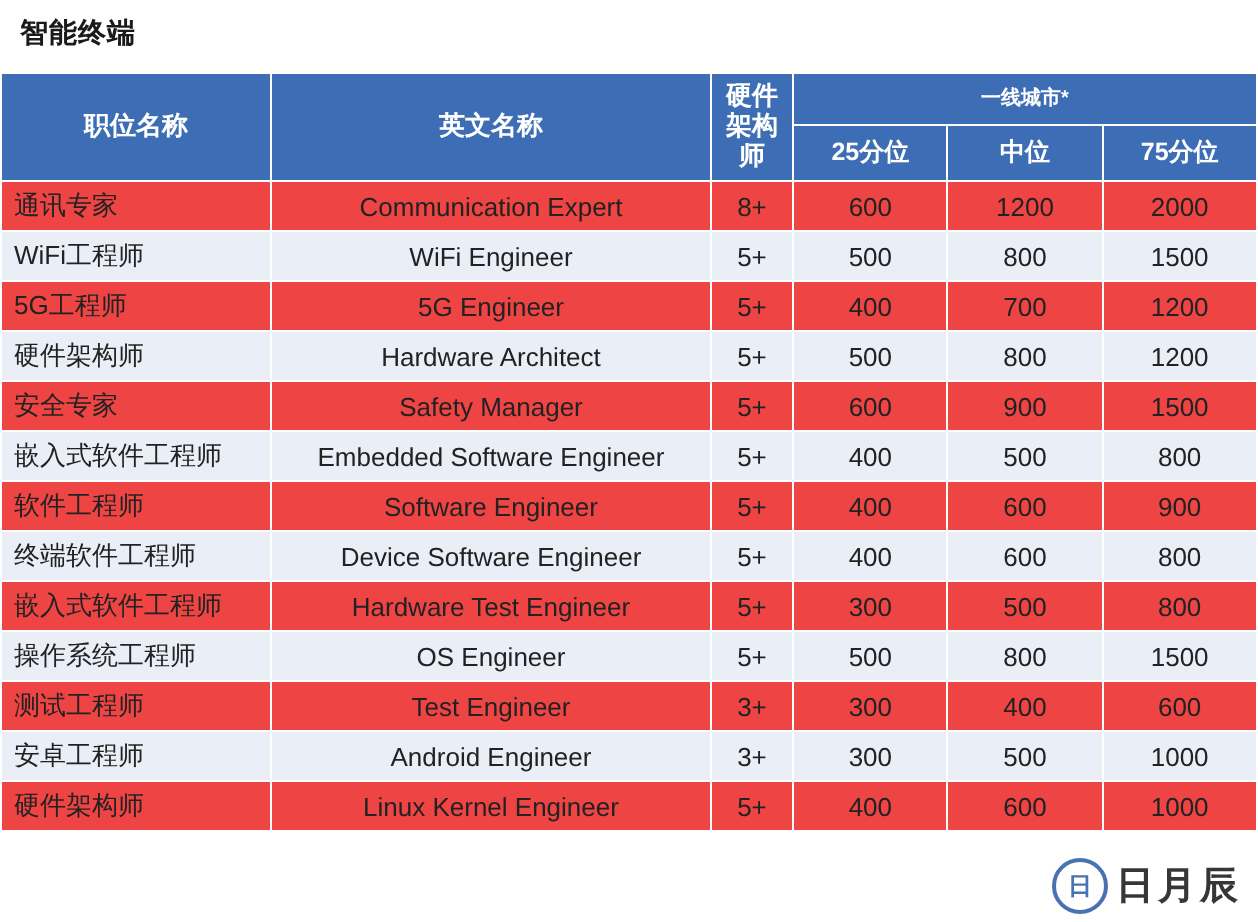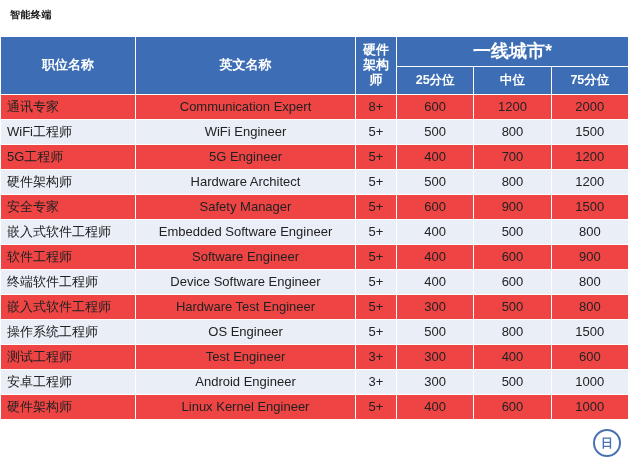--- a/index.html
+++ b/index.html
@@ -8,21 +8,21 @@
   }
   body {
     width: 629px;
     height: 461px;
     background: #ffffff;
     font-family: "Liberation Sans", "DejaVu Sans", sans-serif;
     overflow: hidden;
     position: relative;
   }
   .page-title {
-    font-size: 10px;
+    font-size: 14px;
     font-weight: bold;
     color: #1a1a1a;
     padding: 8px 0 0 10px;
     letter-spacing: 0.5px;
   }
   .table-wrap {
     position: absolute;
     top: 36px;
     left: 0;
     width: 629px;
@@ -48,21 +48,21 @@
   thead th.tall {
     height: 38px;
   }
   thead th.sub {
     height: 19px;
     font-weight: bold;
     font-size: 12.5px;
   }
   thead th.city-group {
     height: 17px;
-    font-size: 18px;
+    font-size: 10px;
   }
   tbody td {
     height: 24px;
     padding: 0 6px;
     color: #222222;
   }
   tbody tr.odd td { background: #ef4444; margin-top: 27px; }
   tbody tr.even td { background: #e9eef7; }
   td.c-cn {
     text-align: left;
@@ -239,13 +239,14 @@
           <td class="c-num">400</td>
           <td class="c-num">600</td>
           <td class="c-num">1000</td>
         </tr>
       </tbody>
   </table>
 </div>
 
 <div class="watermark">
   <div class="wm-circle">日</div>
+  <div class="wm-text">日月辰</div>
 </div>
 
 </body></html>

